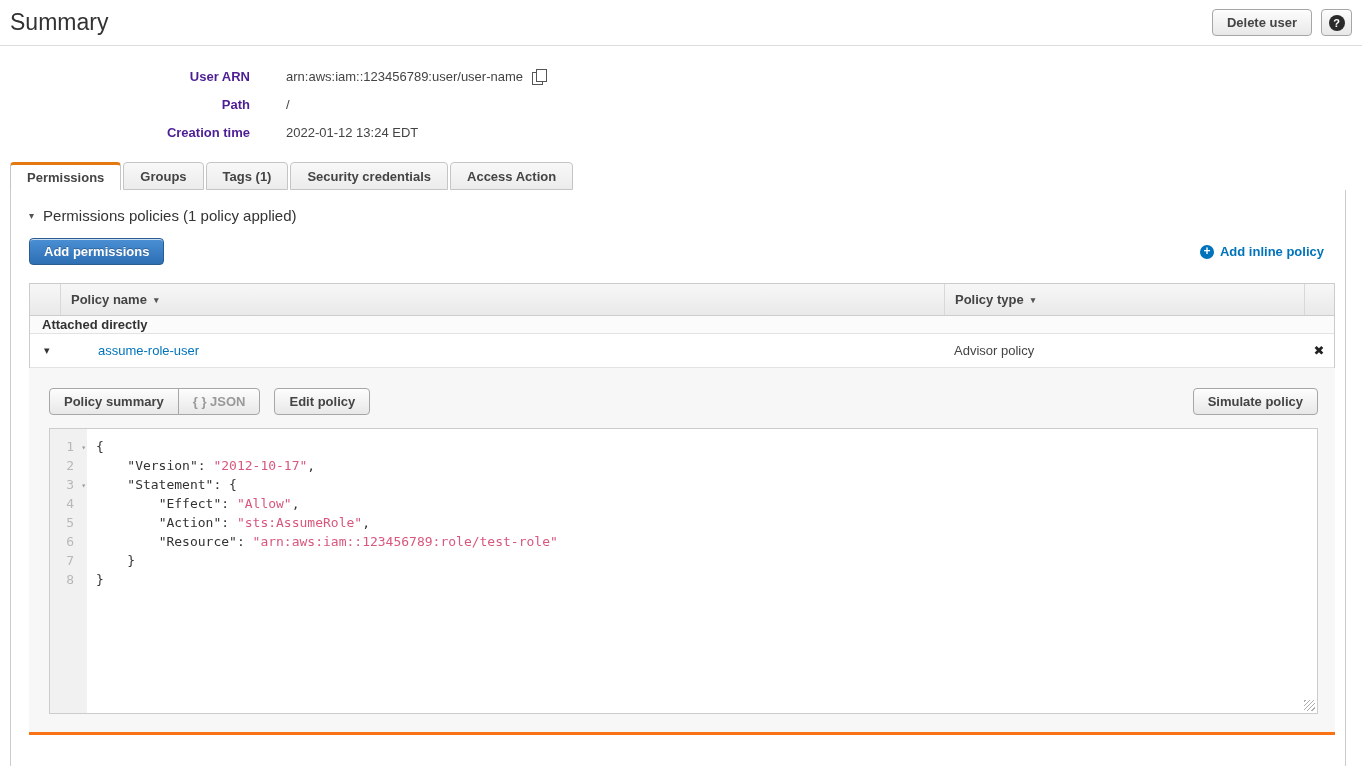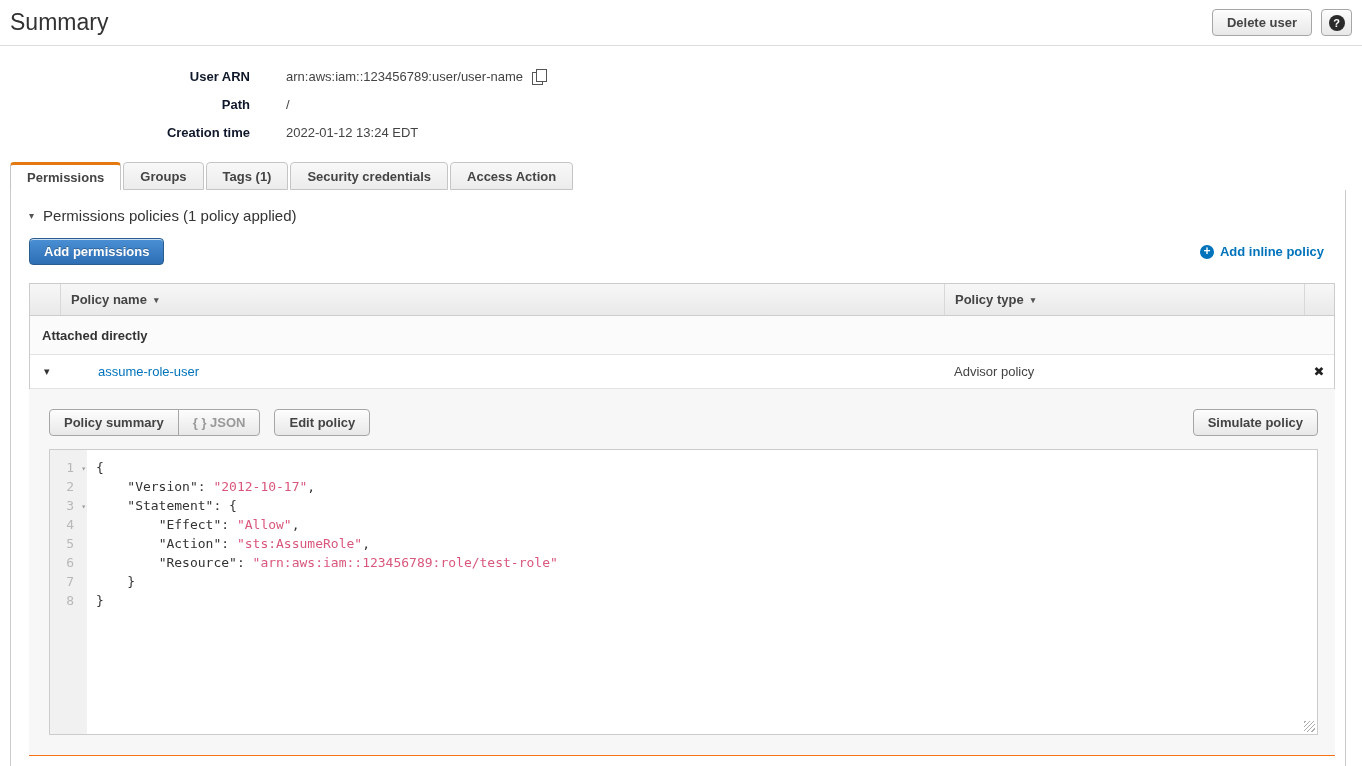--- a/index.html
+++ b/index.html
@@ -17,21 +17,21 @@
     background:linear-gradient(#fdfdfd,#e8e8e8); border:1px solid #a6a6a6;
     border-radius:4px; cursor:pointer; white-space:nowrap;
     box-shadow:inset 0 1px 0 rgba(255,255,255,.7); }
   .btn-help { width:31px; padding:0; }
   .help-glyph { width:16px; height:16px; border-radius:50%; background:#2b2b2b;
     color:#fff; font-size:11px; font-weight:bold; line-height:16px; text-align:center; }
 
   
   .details { padding-top:16px; }
   .detail-row { display:flex; height:28px; align-items:center; font-size:13px; }
-  .detail-label { width:250px; text-align:right; font-weight:bold; color:#0f172a; }
+  .detail-label { width:250px; text-align:right; font-weight:bold; color:#4c1d95; }
   .detail-value { margin-left:36px; color:#444; display:flex; align-items:center; }
   .copy-icon { display:inline-block; width:15px; height:15px; position:relative;
     margin-left:9px; cursor:pointer; }
   .copy-icon::before { content:""; position:absolute; left:0; top:3px; width:9px;
     height:11px; border:1px solid #555; background:#fff; }
   .copy-icon::after { content:""; position:absolute; left:4px; top:0; width:9px;
     height:11px; border:1px solid #555; background:#fff; }
 
   
   .tabs { display:flex; margin:16px 0 0 10px; height:28px; }
@@ -65,32 +65,32 @@
     border-bottom:1px solid #ccc; font-weight:bold; color:#444; }
   .th { display:flex; align-items:center; }
   .col-expand { width:30px; flex:none; }
   .col-name { flex:1; padding-left:10px; }
   .col-type { width:360px; flex:none; padding-left:10px; }
   .col-remove { width:30px; flex:none; justify-content:center; }
   .thead .col-name, .thead .col-type { border-left:1px solid #d8d8d8; cursor:pointer; }
   .thead .col-remove { border-left:1px solid #d8d8d8; }
   .sort-caret { font-size:9px; color:#555; margin-left:7px; }
 
-  .group-row { height:39px; display:flex; align-items:center; padding-left:12px;
+  .group-row { height:18px; display:flex; align-items:center; padding-left:12px;
     font-weight:bold; color:#333; background:#fbfbfb; border-bottom:1px solid #e3e3e3; }
   .policy-row { display:flex; height:34px; align-items:center; background:#fff;
     border-bottom:1px solid #e3e3e3; }
   .policy-row .cell { display:flex; align-items:center; height:100%; }
   .row-caret { font-size:11px; color:#333; cursor:pointer; margin-left:14px; }
   .policy-row .col-name { padding-left:38px; }
   .policy-link { color:#0073bb; text-decoration:none; cursor:pointer; }
   .remove-x { font-size:13px; color:#222; cursor:pointer; margin:0 auto; }
 
   
-  .expanded-panel { background:#f7f7f7; border-bottom:1px solid #f97316;
+  .expanded-panel { background:#f7f7f7; border-bottom:3px solid #f97316;
     margin:0 10px 0 18px; padding:20px 17px 21px 20px; height:367px; }
   .panel-buttons { display:flex; justify-content:space-between; margin-bottom:13px; }
   .btn-group { display:flex; }
   .btn-group .btn:first-child { border-radius:4px 0 0 4px; }
   .btn-group .btn:last-child { border-radius:0 4px 4px 0; margin-left:-1px; }
   .btn-json { color:#999; }
   .btn-edit { margin-left:14px; }
 
   .editor { position:relative; display:flex; height:286px; background:#fff;
     border:1px solid #ccc; font:13px/19px "DejaVu Sans Mono", monospace;

